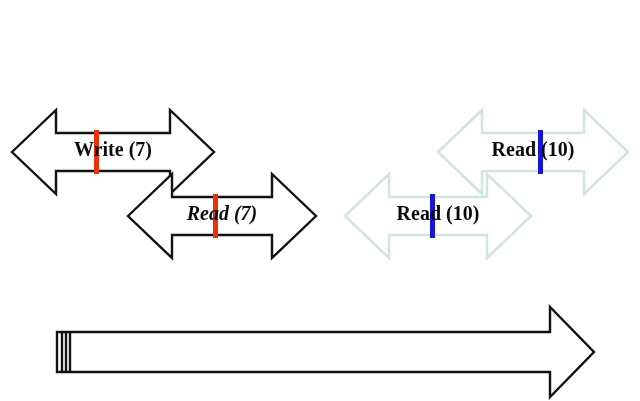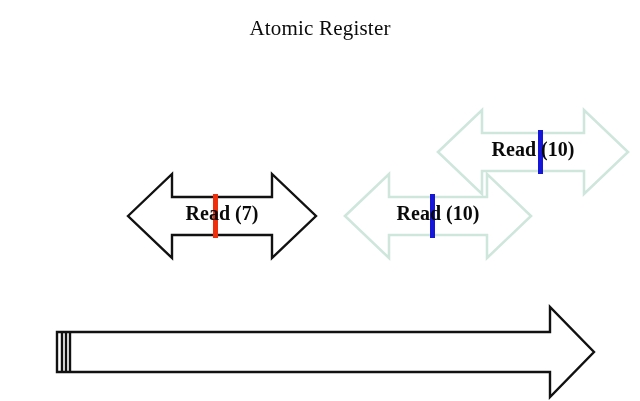--- a/index.html
+++ b/index.html
@@ -64,30 +64,36 @@
   #timeline svg {
     display: block;
     overflow: visible;
   }
 </style>
 </head>
 <body>
 
 <div id="canvas">
 
-  <div id="title">Atomic Register</div>
 
+  <div class="op" id="op-0" style="left: 12px; top: 110px; width: 202px; height: 84px;">
+      <svg width="202" height="84" viewBox="0 0 202 84">
+        <polygon points="0.0,42.0 44.0,0.0 44.0,23.0 158.0,23.0 158.0,0.0 202.0,42.0 158.0,84.0 158.0,61.0 44.0,61.0 44.0,84.0" fill="#ffffff" stroke="#111111" stroke-width="2.4" stroke-linejoin="miter"></polygon>
+      </svg>
+      <div class="lin-point" style="background: rgb(239, 46, 12); left: 82px; top: 20px; height: 44px;"></div>
+      <div class="op-label" style="top: 28px;">Write (7)</div>
+    </div>
   <div class="op" id="op-2" style="left: 438px; top: 110px; width: 190px; height: 84px;">
       <svg width="190" height="84" viewBox="0 0 190 84">
         <polygon points="0.0,42.0 44.0,0.0 44.0,23.0 146.0,23.0 146.0,0.0 190.0,42.0 146.0,84.0 146.0,61.0 44.0,61.0 44.0,84.0" fill="#ffffff" stroke="#cfe6dd" stroke-width="2.6" stroke-linejoin="miter"></polygon>
       </svg>
       <div class="lin-point" style="background: rgb(22, 22, 216); left: 100px; top: 20px; height: 44px;"></div>
       <div class="op-label" style="top: 28px;">Read (10)</div>
     </div>
-  <div class="op" id="op-3" style="left: 128px; top: 174px; width: 188px; height: 84px;">
+  <div class="op" id="op-3" style="left: 128px; top: 174px; width: 188px; height: 84px; font-style: italic;">
       <svg width="188" height="84" viewBox="0 0 188 84">
         <polygon points="0.0,42.0 44.0,0.0 44.0,23.0 144.0,23.0 144.0,0.0 188.0,42.0 144.0,84.0 144.0,61.0 44.0,61.0 44.0,84.0" fill="#ffffff" stroke="#111111" stroke-width="2.4" stroke-linejoin="miter"></polygon>
       </svg>
       <div class="lin-point" style="background: rgb(239, 46, 12); left: 85px; top: 20px; height: 44px;"></div>
       <div class="op-label" style="top: 28px;">Read (7)</div>
     </div>
   <div class="op" id="op-4" style="left: 345px; top: 174px; width: 186px; height: 84px;">
       <svg width="186" height="84" viewBox="0 0 186 84">
         <polygon points="0.0,42.0 44.0,0.0 44.0,23.0 142.0,23.0 142.0,0.0 186.0,42.0 142.0,84.0 142.0,61.0 44.0,61.0 44.0,84.0" fill="#ffffff" stroke="#cfe6dd" stroke-width="2.6" stroke-linejoin="miter"></polygon>
       </svg>

